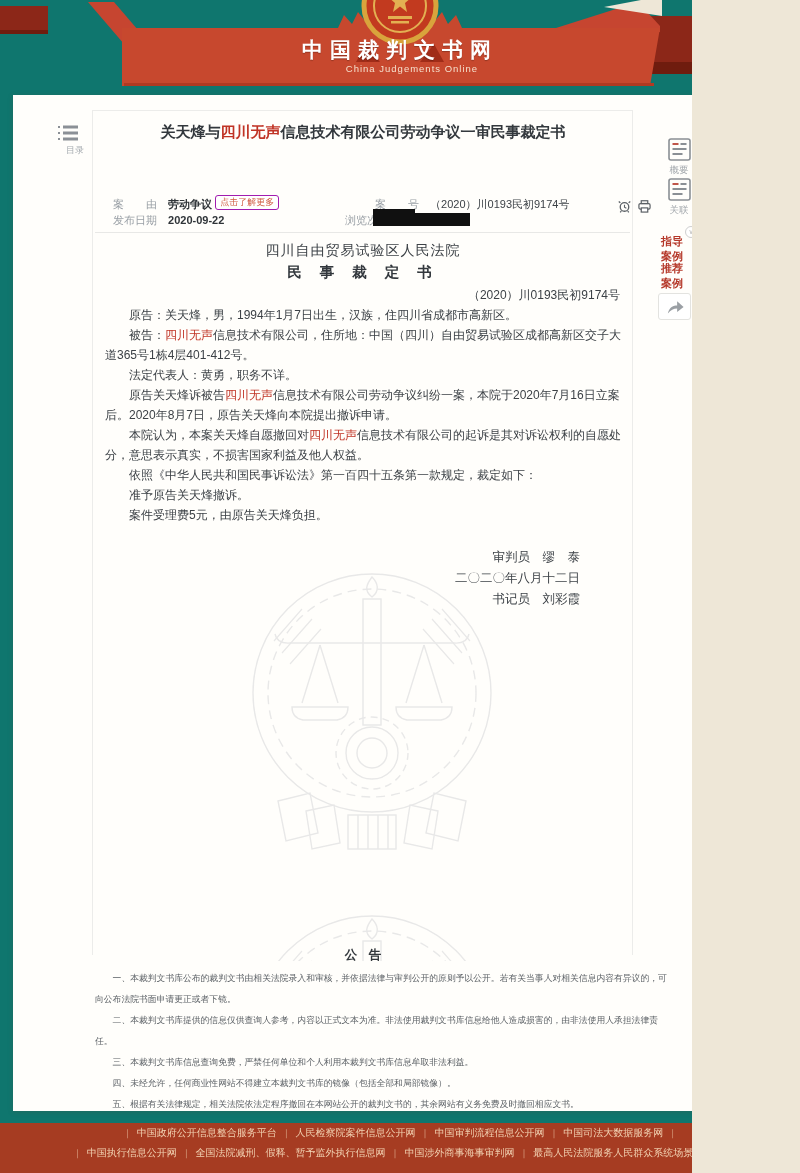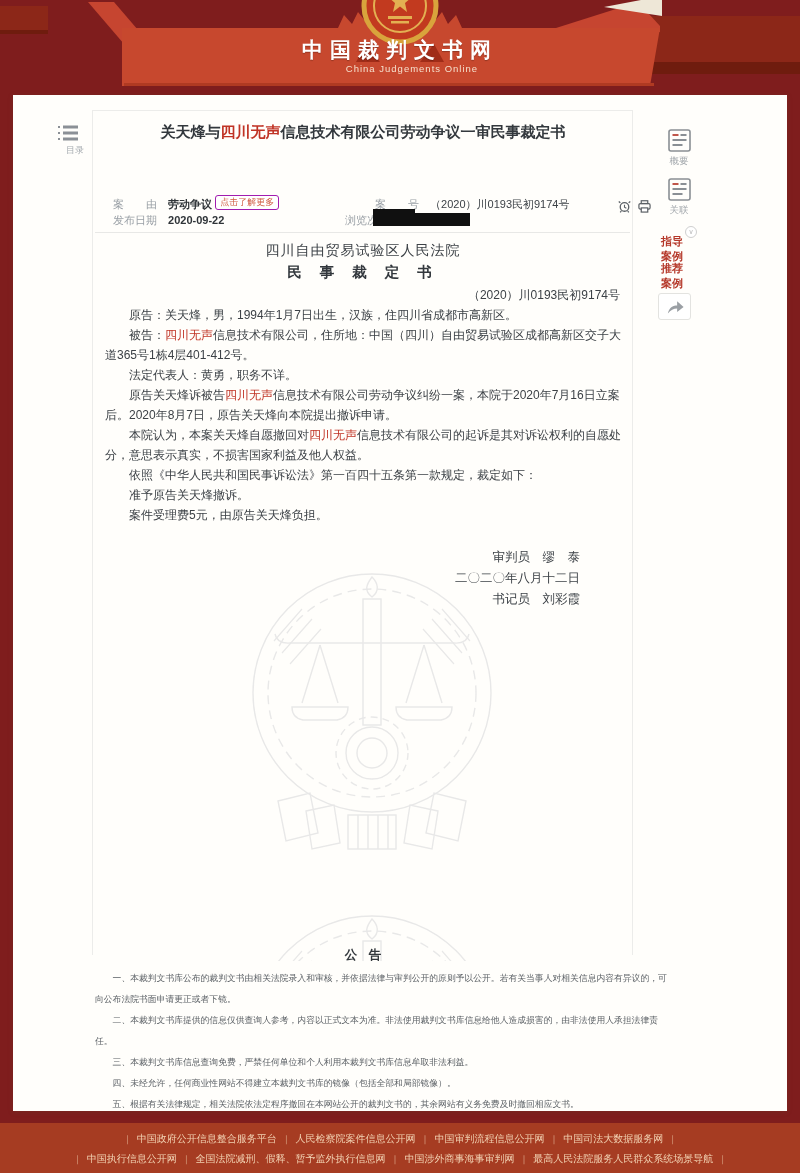--- a/index.html
+++ b/index.html
@@ -1,18 +1,18 @@
 <!DOCTYPE html>
 <html><head>
 <meta charset="utf-8">
 <style>
   * { margin:0; padding:0; box-sizing:border-box; }
   html,body { width:800px; }
   body { font-family:"Liberation Sans", sans-serif; background:#eee7d7; }
-  .page { position:relative; width:800px; height:1173px; background:#7f1d1d; overflow:hidden; }
+  .page { position:relative; width:692px; height:1173px; background:#0f766e; overflow:hidden; }
 
   
   .header { position:absolute; left:0; top:0; width:800px; height:95px; }
   .header svg { position:absolute; left:0; top:0; }
   .site-title { position:absolute; left:0; top:36px; width:800px; text-align:center;
     color:#fff; font-size:21px; font-weight:bold; letter-spacing:7px; text-shadow:0 1px 1px rgba(0,0,0,.25); }
   .site-subtitle { position:absolute; left:0; top:63px; width:800px; text-align:center;
     color:#f6e0cd; font-size:9.5px; letter-spacing:1px;padding-left:24px; }
 
   
@@ -69,21 +69,21 @@
   
   .ann-title { position:absolute; left:82px; top:852px; width:540px; text-align:center;
     font-size:12.5px; font-weight:bold; color:#33383d; letter-spacing:4px; }
   .ann-items { position:absolute; left:82px; top:873px; width:575px; font-size:8.8px;
     line-height:21px; color:#5c6166; }
   .ann-items p { text-indent:2em; }
 
   
   .footer { position:absolute; left:0; top:1123px; width:800px; height:50px; background:#a63c22; }
   .footer .row { width:800px; text-align:center; font-size:10px; color:#f2d2b2; line-height:19px; }
-  .footer .row:first-child { padding-top:6px; }
+  .footer .row:first-child { }
   .footer .sep { color:rgba(242,210,178,.75); margin:0 5px; font-size:9px; }
   .footer .lnk { cursor:pointer; }
 
   svg { display:block; }
 </style>
 </head>
 <body>
 
 <div class="page">
 
@@ -132,21 +132,21 @@
         <rect x="1" y="1" width="2" height="2" fill="#8b9096"></rect>
           <rect x="6" y="0.5" width="15" height="3" fill="#8b9096"></rect>
         <rect x="1" y="7" width="2" height="2" fill="#8b9096"></rect>
           <rect x="6" y="6.5" width="15" height="3" fill="#8b9096"></rect>
         <rect x="1" y="13" width="2" height="2" fill="#8b9096"></rect>
           <rect x="6" y="12.5" width="15" height="3" fill="#8b9096"></rect>
       </svg>
       <div class="lbl">目录</div>
     </div>
 
-    <div class="rail-item" style="left:646px; top:34px;">
+    <div class="rail-item" style="left:646px; top:43px;">
       <svg width="23" height="23" viewBox="0 0 23 23" style="margin:0 auto;">
         <rect x="1" y="1" width="21" height="21" rx="2" fill="none" stroke="#8a8f94" stroke-width="1.6"></rect>
         <rect x="4.5" y="5" width="6" height="2" fill="#c0564a"></rect>
           <rect x="12.5" y="5" width="6" height="2" fill="#8a8f94"></rect>
         <rect x="4.5" y="10" width="14" height="2" fill="#8a8f94"></rect>
         <rect x="4.5" y="15" width="10" height="2" fill="#8a8f94"></rect>
       </svg>
       <div class="lbl">概要</div>
     </div>
 

